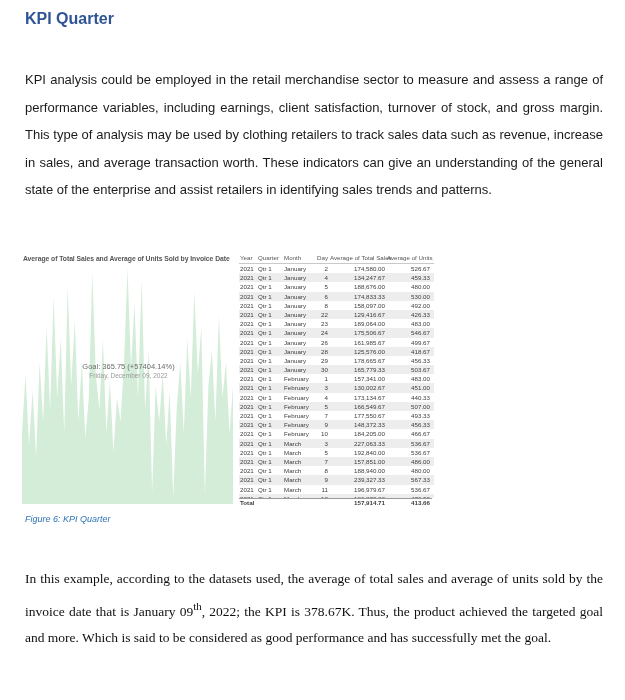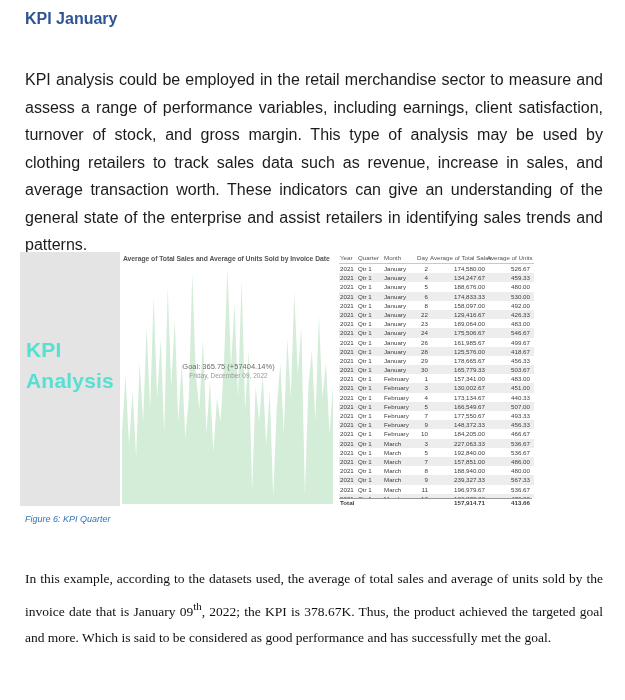--- a/index.html
+++ b/index.html
@@ -7,21 +7,21 @@
   .page {
     position:relative; width:625px; height:700px; background:#fff;
     font-family:"Liberation Sans", sans-serif; overflow:hidden;
   }
   .doc-title {
     position:absolute; top:10px; left:25px;
     font-size:16px; font-weight:bold; color:var(--heading-blue);
   }
   .para1 {
     position:absolute; top:66px; left:25px; width:578px;
-    font-size:16px; line-height:27.5px; text-align:justify; color:var(--text-dark);
+    font-size:13px; line-height:27.5px; text-align:justify; color:var(--text-dark);
   }
   
   .figure { position:absolute; top:252px; left:20px; width:512px; height:254px; display:flex; background:#fff; }
   .fig-sidebar { width:100px; height:254px; background:var(--sidebar-bg); flex:none; }
   .fig-sidebar .side-label {
     padding:82px 0 0 6px; font-size:21px; font-weight:bold; line-height:31px;
     color:var(--sidebar-teal); letter-spacing:0.2px;
   }
   .fig-chart { width:217px; height:254px; position:relative; flex:none; background:#fff; }
   .chart-title {
@@ -60,32 +60,26 @@
   .para2 sup { font-size:11px; }
   .watermark { position:absolute; top:648px; left:0; width:625px; text-align:center; pointer-events:none; }
   .wm-arabic { font-size:24px; font-weight:bold; color:var(--watermark-gray); line-height:26px; }
   .wm-domain { font-size:13px; color:#d6d9dc; letter-spacing:0.5px; margin-top:-2px; }
 </style>
 </head>
 <body>
 
 <div class="page">
 
-  <div class="doc-title">KPI January</div>
+  <div class="doc-title">KPI Quarter</div>
 
   <div class="para1">KPI analysis could be employed in the retail merchandise sector to measure and assess a range of performance variables, including earnings, client satisfaction, turnover of stock, and gross margin. This type of analysis may be used by clothing retailers to track sales data such as revenue, increase in sales, and average transaction worth. These indicators can give an understanding of the general state of the enterprise and assist retailers in identifying sales trends and patterns.</div>
 
   <div class="figure">
 
-    <div class="fig-sidebar">
-      <div class="side-label">
-        <div>KPI</div>
-        <div>Analysis</div>
-      </div>
-    </div>
 
     <div class="fig-chart">
       <div class="chart-title">Average of Total Sales and Average of Units Sold by Invoice Date</div>
       <svg class="chart-svg" width="212" height="236">
         <polygon id="area-poly" fill="#D4EDD9" points="0,236 0.0,165.2 3.5,106.2 7.0,177.0 10.6,122.7 14.1,188.8 17.6,94.4 21.1,153.4 24.6,59.0 28.1,141.6 31.6,28.3 35.2,129.8 38.7,70.8 42.2,165.2 45.7,18.9 49.2,118.0 52.8,51.9 56.3,153.4 59.8,94.4 63.3,169.9 66.8,129.8 70.3,4.7 73.8,106.2 77.4,141.6 80.9,70.8 84.4,165.2 87.9,113.3 91.4,184.1 95.0,129.8 98.5,153.4 102.0,94.4 105.5,0.0 109.0,99.1 112.5,35.4 116.0,129.8 119.6,11.8 123.1,141.6 126.6,82.6 130.1,224.2 133.6,118.0 137.2,153.4 140.7,106.2 144.2,177.0 147.7,122.7 151.2,228.9 154.7,141.6 158.3,94.4 161.8,165.2 165.3,70.8 168.8,129.8 172.3,23.6 175.8,106.2 179.3,59.0 182.9,226.6 186.4,118.0 189.9,82.6 193.4,153.4 196.9,47.2 200.4,129.8 204.0,94.4 207.5,165.2 211.0,118.0 211,236"></polygon>
       </svg>
       <div class="kpi-overlay">
         <div class="kpi-goal">Goal: 365.75 (+57404.14%)</div>
         <div class="kpi-date">Friday, December 09, 2022</div>
       </div>

